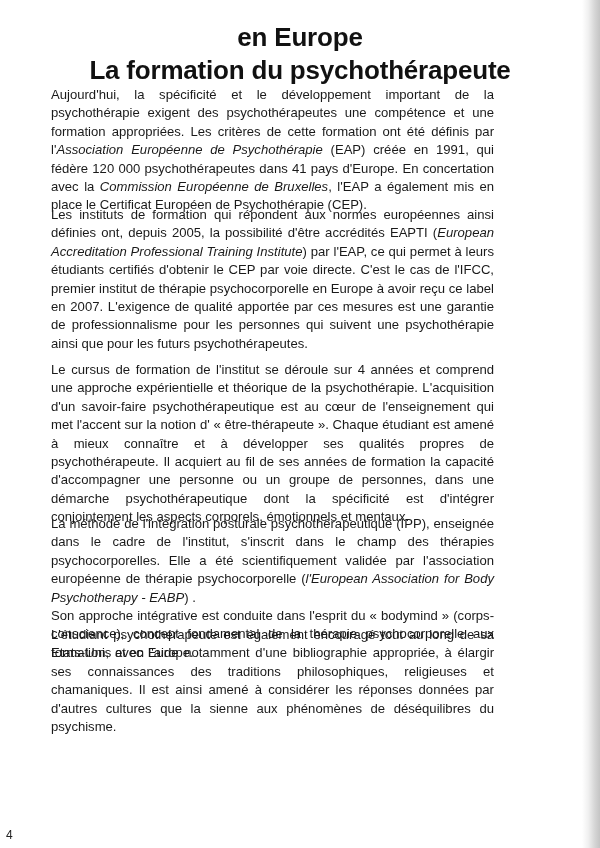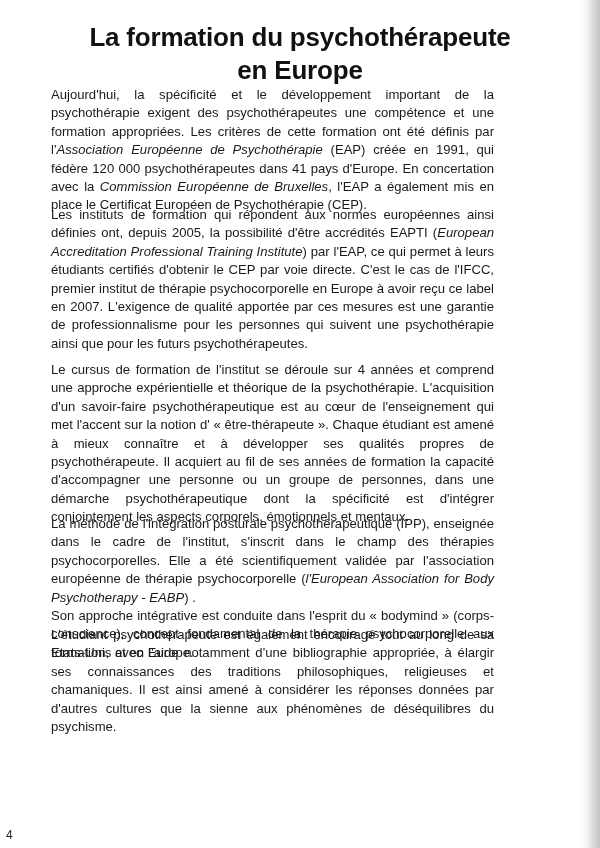--- a/index.html
+++ b/index.html
@@ -68,22 +68,22 @@
     }
   </style>
 </head>
 <body>
 
 <div class="ghost" style="top:10px;left:478px;">&nbsp;</div>
 
 <div class="page-edge"></div>
 
 <h1 class="title">
+  <span>en Europe</span>
   <span>La formation du psychothérapeute</span>
-  <span>en Europe</span>
 </h1>
 
 <p class="para" id="p1"><span>Aujourd'hui, la spécificité et le développement important de la psychothérapie exigent des psychothérapeutes une compétence et une formation appropriées. Les critères de cette formation ont été définis par l'</span><em>Association Européenne de Psychothérapie</em><span> (EAP) créée en 1991, qui fédère 120 000 psychothérapeutes dans 41 pays d'Europe. En concertation avec la </span><em>Commission Européenne de Bruxelles</em><span>, l'EAP a également mis en place le Certificat Européen de Psychothérapie (CEP).</span></p>
 <p class="para" id="p2"><span>Les instituts de formation qui répondent aux normes européennes ainsi définies ont, depuis 2005, la possibilité d'être accrédités EAPTI (</span><em>European Accreditation Professional Training Institute</em><span>) par l'EAP, ce qui permet à leurs étudiants certifiés d'obtenir le CEP par voie directe. C'est le cas de l'IFCC, premier institut de thérapie psychocorporelle en Europe à avoir reçu ce label en 2007. L'exigence de qualité apportée par ces mesures est une garantie de professionnalisme pour les personnes qui suivent une psychothérapie ainsi que pour les futurs psychothérapeutes.</span></p>
 <p class="para" id="p3"><span>Le cursus de formation de l'institut se déroule sur 4 années et comprend une approche expérientielle et théorique de la psychothérapie. L'acquisition d'un savoir-faire psychothérapeutique est au cœur de l'enseignement qui met l'accent sur la notion d' « être-thérapeute ». Chaque étudiant est amené à mieux connaître et à développer ses qualités propres de psychothérapeute. Il acquiert au fil de ses années de formation la capacité d'accompagner une personne ou un groupe de personnes, dans une démarche psychothérapeutique dont la spécificité est d'intégrer conjointement les aspects corporels, émotionnels et mentaux.</span></p>
 <p class="para" id="p4"><span>La méthode de l'intégration posturale psychothérapeutique (IPP), enseignée dans le cadre de l'institut, s'inscrit dans le champ des thérapies psychocorporelles. Elle a été scientifiquement validée par l'association européenne de thérapie psychocorporelle (</span><em>l'European Association for Body Psychotherapy - EABP</em><span>) .</span><br><span>Son approche intégrative est conduite dans l'esprit du « bodymind » (corps-conscience), concept fondamental de la thérapie psychocorporelle aux Etats-Unis et en Europe.</span></p>
 <p class="para" id="p5"><span>L'étudiant psychothérapeute est également encouragé tout au long de sa formation, avec l'aide notamment d'une bibliographie appropriée, à élargir ses connaissances des traditions philosophiques, religieuses et chamaniques. Il est ainsi amené à considérer les réponses données par d'autres cultures que la sienne aux phénomènes de déséquilibres du psychisme.</span></p>
 
 <div class="page-number">4</div>
 

